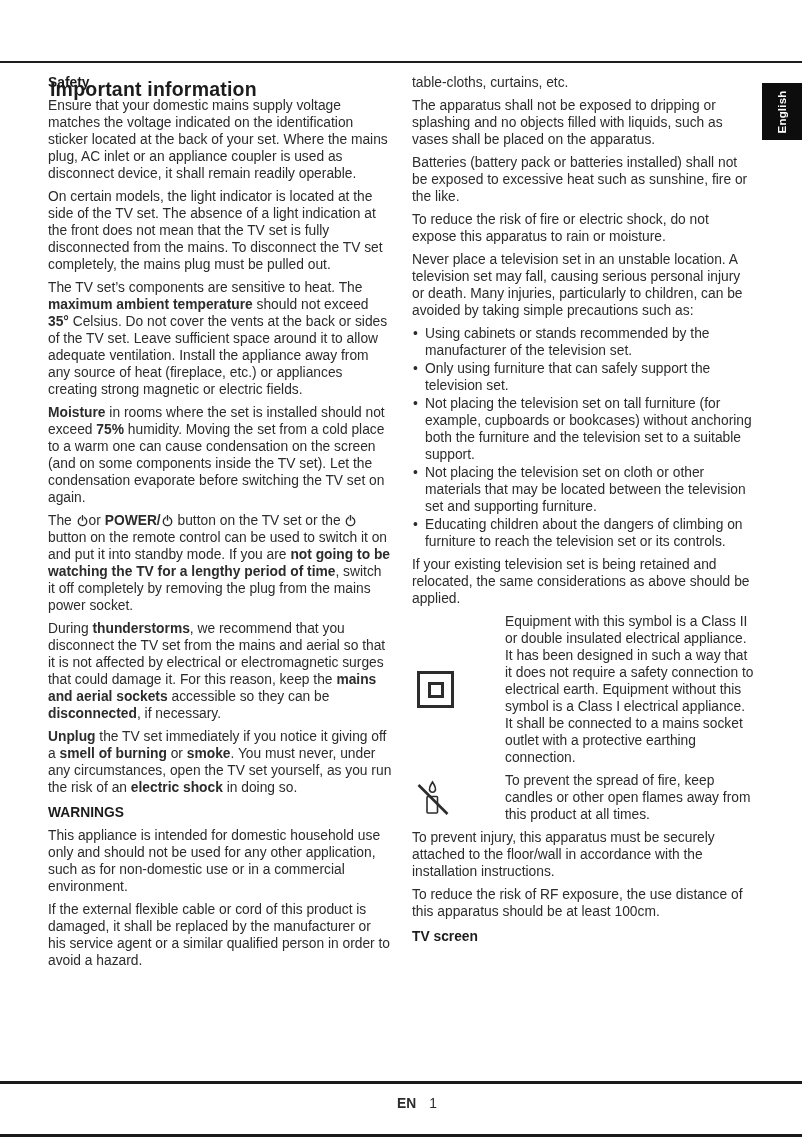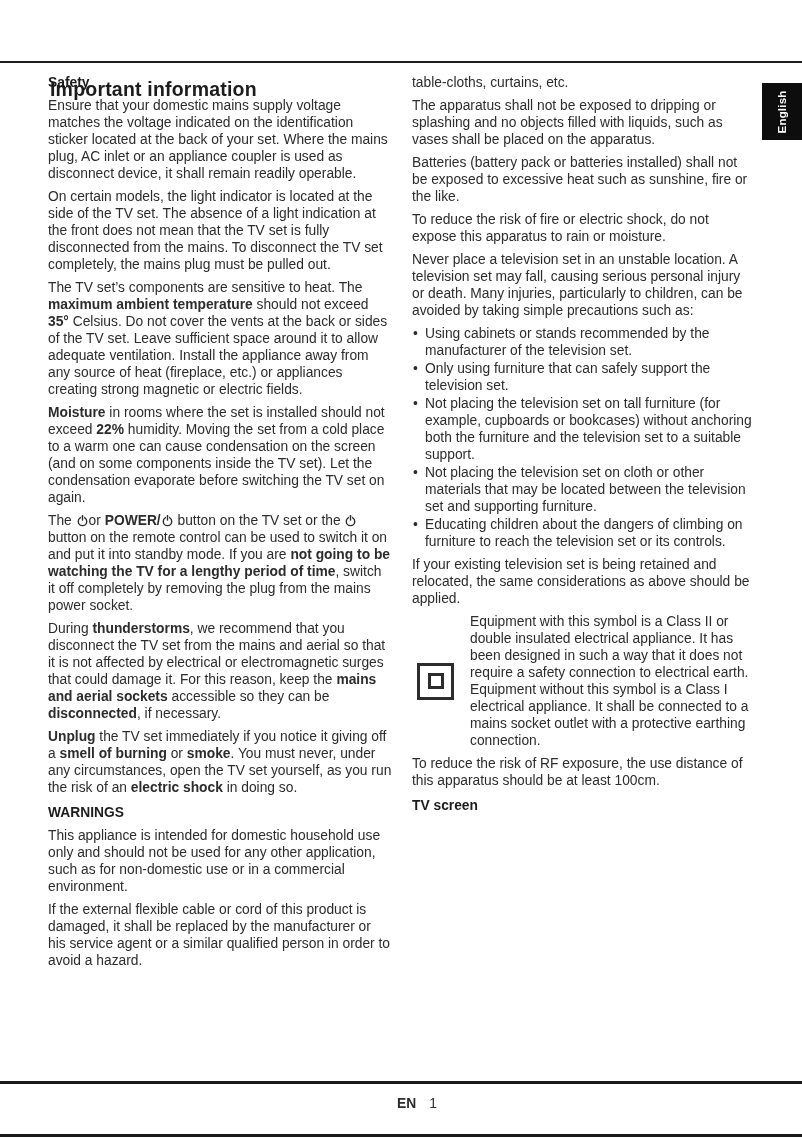--- a/index.html
+++ b/index.html
@@ -39,21 +39,21 @@
   .doc-h {
     font-weight:bold; color:#1c1c1c;
     margin:8px 0 6px 0; font-size:13.8px;
   }
   .doc-h:first-child { margin-top:0; }
   .doc-p { margin:0 0 6px 0; }
   .b { font-weight:bold; }
   ul.doc-bullets { list-style:none; margin:0 0 6px 0; padding:0; }
   ul.doc-bullets li { position:relative; padding-left:13px; margin:0 0 1px 0; }
   ul.doc-bullets li::before { content:"•"; position:absolute; left:1px; top:0; }
-  .iconp { display:flex; margin:0 0 6px 0; }
+  .iconp { display:flex; margin:0 0 6px 0;gap:35px; }
   .icon-col {
     flex:0 0 58px; box-sizing:border-box; padding-left:5px;
     display:flex; align-items:center; justify-content:flex-start;
   }
   .iptext { flex:1; }
   .class2-outer {
     width:31px; height:31px; border:3px solid #2c2c2c;
     display:flex; align-items:center; justify-content:center;
   }
   .class2-inner { width:10px; height:10px; border:3px solid #2c2c2c; }
@@ -82,21 +82,21 @@
 <div class="lang-tab">
   <span>English</span>
 </div>
 
 <div class="columns">
   <div class="col" id="col-left">
       <div class="doc-h">Safety</div>
       <p class="doc-p"><span>Ensure that your domestic mains supply voltage matches the voltage indicated on the identification sticker located at the back of your set. Where the mains plug, AC inlet or an appliance coupler is used as disconnect device, it shall remain readily operable.</span></p>
       <p class="doc-p"><span>On certain models, the light indicator is located at the side of the TV set. The absence of a light indication at the front does not mean that the TV set is fully disconnected from the mains. To disconnect the TV set completely, the mains plug must be pulled out.</span></p>
       <p class="doc-p"><span>The TV set’s components are sensitive to heat. The </span><span class="b">maximum ambient temperature</span><span> should not exceed </span><span class="b">35°</span><span> Celsius. Do not cover the vents at the back or sides of the TV set. Leave sufficient space around it to allow adequate ventilation. Install the appliance away from any source of heat (fireplace, etc.) or appliances creating strong magnetic or electric fields.</span></p>
-      <p class="doc-p"><span class="b">Moisture</span><span> in rooms where the set is installed should not exceed </span><span class="b">22%</span><span> humidity. Moving the set from a cold place to a warm one can cause condensation on the screen (and on some components inside the TV set). Let the condensation evaporate before switching the TV set on again.</span></p>
+      <p class="doc-p"><span class="b">Moisture</span><span> in rooms where the set is installed should not exceed </span><span class="b">75%</span><span> humidity. Moving the set from a cold place to a warm one can cause condensation on the screen (and on some components inside the TV set). Let the condensation evaporate before switching the TV set on again.</span></p>
       <p class="doc-p"><span>The </span><svg class="pwr" width="11" height="13" viewBox="0 0 12 14">
           <circle cx="6" cy="8" r="4.6" fill="none" stroke="#2c2c2c" stroke-width="1.5"></circle>
           <line x1="6" y1="2.6" x2="6" y2="5.4" stroke="#ffffff" stroke-width="3.4"></line>
           <line x1="6" y1="1" x2="6" y2="7.2" stroke="#2c2c2c" stroke-width="1.5"></line>
         </svg><span>or </span><span class="b">POWER/</span><svg class="pwr" width="11" height="13" viewBox="0 0 12 14">
           <circle cx="6" cy="8" r="4.6" fill="none" stroke="#2c2c2c" stroke-width="1.5"></circle>
           <line x1="6" y1="2.6" x2="6" y2="5.4" stroke="#ffffff" stroke-width="3.4"></line>
           <line x1="6" y1="1" x2="6" y2="7.2" stroke="#2c2c2c" stroke-width="1.5"></line>
         </svg><span> button on the TV set or the </span><svg class="pwr" width="11" height="13" viewBox="0 0 12 14">
           <circle cx="6" cy="8" r="4.6" fill="none" stroke="#2c2c2c" stroke-width="1.5"></circle>
@@ -124,20 +124,31 @@
       </ul>
       <p class="doc-p"><span>If your existing television set is being retained and relocated, the same considerations as above should be applied.</span></p>
       <div class="iconp">
         <div class="icon-col">
           <span class="class2-outer">
             <span class="class2-inner"></span>
           </span>
         </div>
         <div class="iptext"><span>Equipment with this symbol is a Class II or double insulated electrical appliance. It has been designed in such a way that it does not require a safety connection to electrical earth. Equipment without this symbol is a Class I electrical appliance. It shall be connected to a mains socket outlet with a protective earthing connection.</span></div>
       </div>
+      <div class="iconp">
+        <div class="icon-col">
+          <svg width="32" height="38" viewBox="0 0 32 38">
+            <path d="M15.5 3 C 12.3 7.8, 11.6 9.9, 13 12.1 A 3.2 3.2 0 0 0 18 12.1 C 19.4 9.9, 18.7 7.8, 15.5 3 Z" fill="none" stroke="#2c2c2c" stroke-width="1.6"></path>
+            <rect x="10" y="17.5" width="10.5" height="16.5" rx="1" fill="none" stroke="#2c2c2c" stroke-width="1.6"></rect>
+            <line x1="1.5" y1="6" x2="30.5" y2="35" stroke="#2c2c2c" stroke-width="2.6"></line>
+          </svg>
+        </div>
+        <div class="iptext"><span>To prevent the spread of fire, keep candles or other open flames away from this product at all times.</span></div>
+      </div>
+      <p class="doc-p"><span>To prevent injury, this apparatus must be securely attached to the floor/wall in accordance with the installation instructions.</span></p>
       <p class="doc-p"><span>To reduce the risk of RF exposure, the use distance of this apparatus should be at least 100cm.</span></p>
       <div class="doc-h">TV screen</div>
     </div>
 </div>
 
 <div class="footer-rule-top"></div>
 <div class="footer-text">
   <span class="lang">EN</span><span class="pg">1</span>
 </div>
 <div class="footer-rule-bottom"></div>

